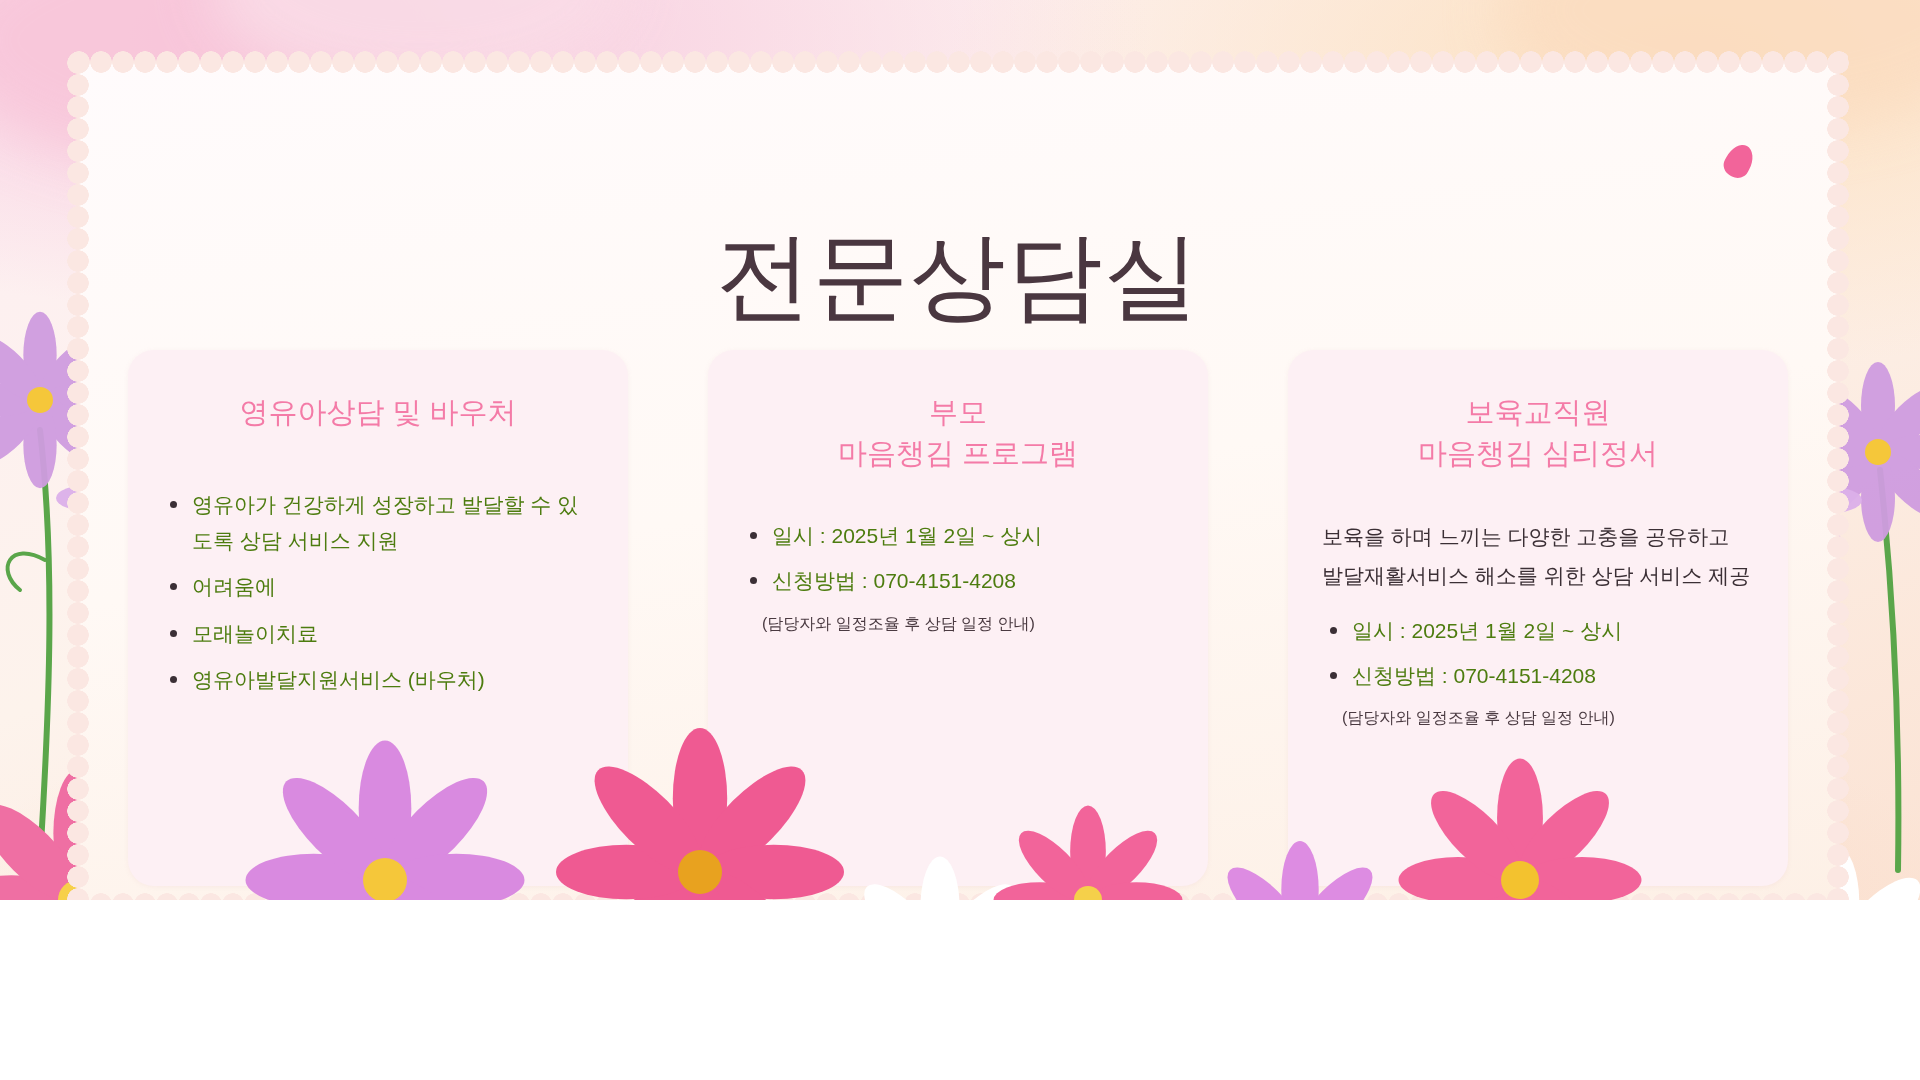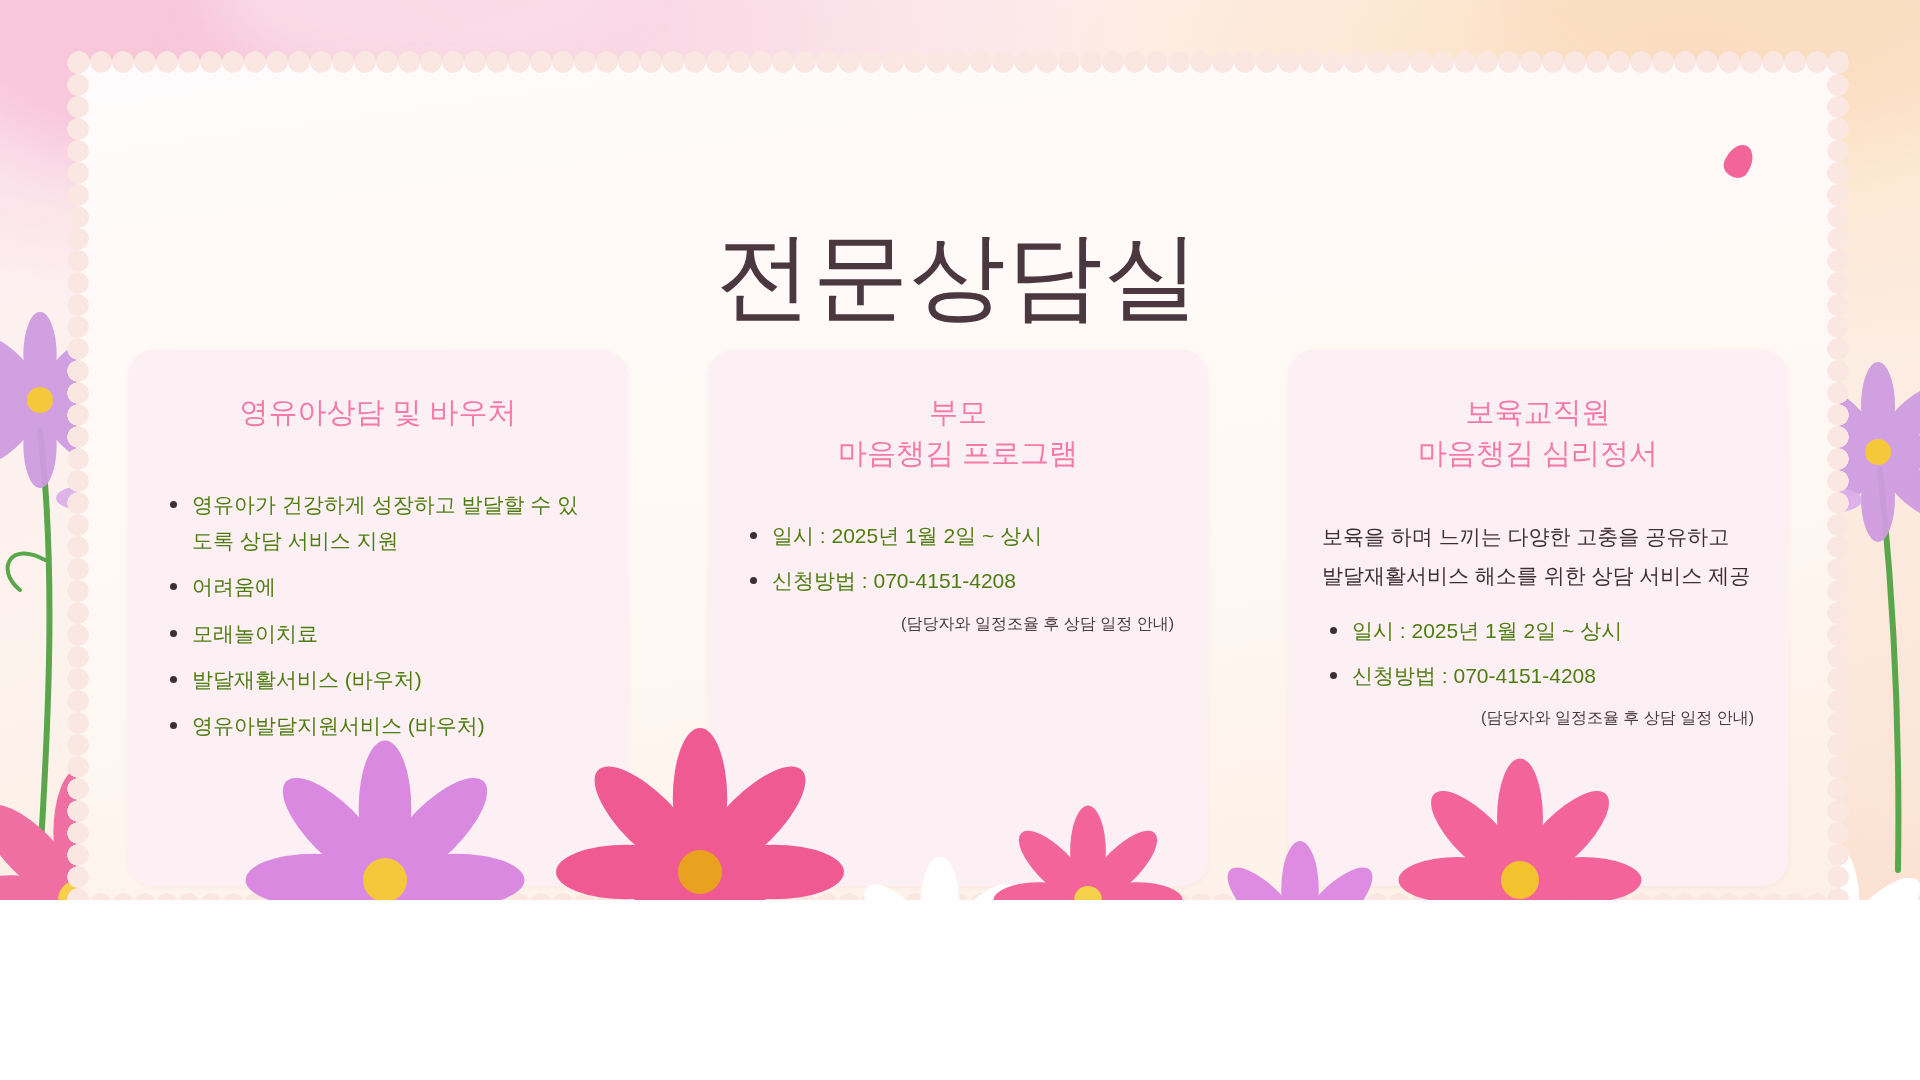--- a/index.html
+++ b/index.html
@@ -140,21 +140,21 @@
     position: absolute;
     left: 8px;
     top: 14px;
     width: 7px;
     height: 7px;
     border-radius: 50%;
     background: #3b2f35;
   }
   .note {
     margin-top: 6px;
-    text-align: right;
+    text-align: left;
     font-size: 16px;
     color: #4a3a41;
     padding-left: 20px;
   }
   .card-1 .card-body { margin-top: 54px; }
   .card-1 ul.bullets li { margin-bottom: 10px; }
 
   
   .flower-layer {
     position: absolute;
@@ -326,21 +326,20 @@
 
     <div class="cards">
 
       <div class="card card-1">
         <div class="card-head">영유아상담 및 바우처</div>
         <div class="card-body">
           <ul class="bullets">
             <li>영유아가 건강하게 성장하고 발달할 수 있도록 상담 서비스 지원</li>
             <li>어려움에</li>
             <li>모래놀이치료</li>
-            <li>발달재활서비스 (바우처)</li>
             <li>영유아발달지원서비스 (바우처)</li>
           </ul>
         </div>
       </div>
 
       <div class="card card-2">
         <div class="card-head">부모
 마음챙김 프로그램</div>
         <div class="card-body">
           <ul class="bullets">

